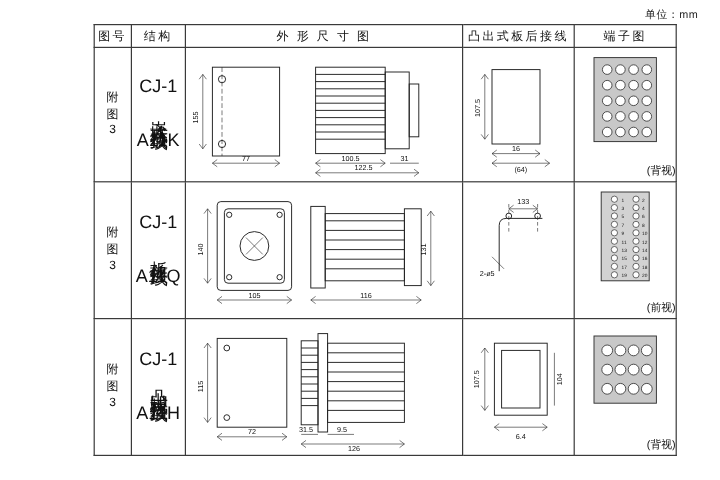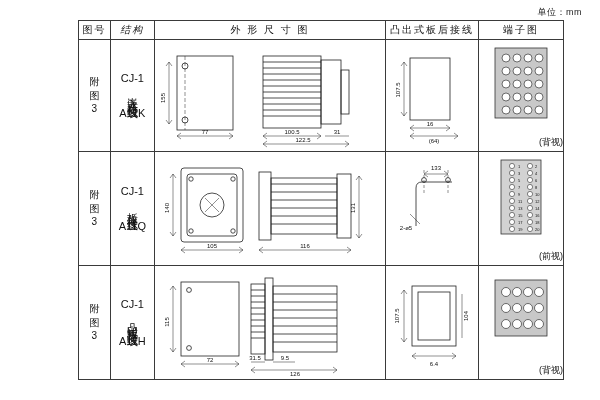--- a/index.html
+++ b/index.html
@@ -3,26 +3,26 @@
 <meta charset="utf-8">
 <style>
   html,body{margin:0;padding:0;background:#ffffff;}
   body{width:600px;height:400px;font-family:"Liberation Sans","DejaVu Sans",sans-serif;color:#111;}
   .page{position:relative;width:600px;height:340px;}
   .unit{position:absolute;right:18px;top:6px;font-size:9px;color:#222;letter-spacing:.5px;}
   table.main{position:absolute;left:78px;top:20px;border-collapse:collapse;width:486px;height:358px;background:#fff;}
   table.main th,table.main td{border:1px solid #3a3a3a;padding:0;}
   table.main th{font-weight:normal;font-size:10px;height:18px;letter-spacing:2px;background:#fff;}
   .col-num{width:34px;}
-  .col-struct{width:46px;font-style:italic;}
+  .col-struct{width:46px;}
   .col-outline{width:230px;}
   .col-mount{width:92px;}
   .col-term{width:84px;font-family:Liberation Mono, monospace;}
   .cell-num{text-align:center;font-size:10px;line-height:1.35;}
-  .cell-struct{font-size:11px;text-align:center;line-height:1.3;padding:4px 2px;}
+  .cell-struct{font-size:15px;text-align:center;line-height:1.3;padding:4px 2px;}
   .cell-struct .top{display:block;margin-bottom:3px;}
   .cell-struct .vtxt{writing-mode:vertical-rl;text-orientation:upright;display:inline-block;letter-spacing:2px;margin:0 auto;}
   .cell-struct .bot{display:block;margin-top:3px;}
   .drawing{position:relative;width:100%;height:100%;}
   .drawing svg{display:block;}
   .caption{position:absolute;bottom:2px;left:0;right:0;text-align:right;font-size:9px;}
   .rowA{height:112px;}
   .rowB{height:114px;}
   .rowC{height:114px;}
   td.v-mid{vertical-align:middle;}

